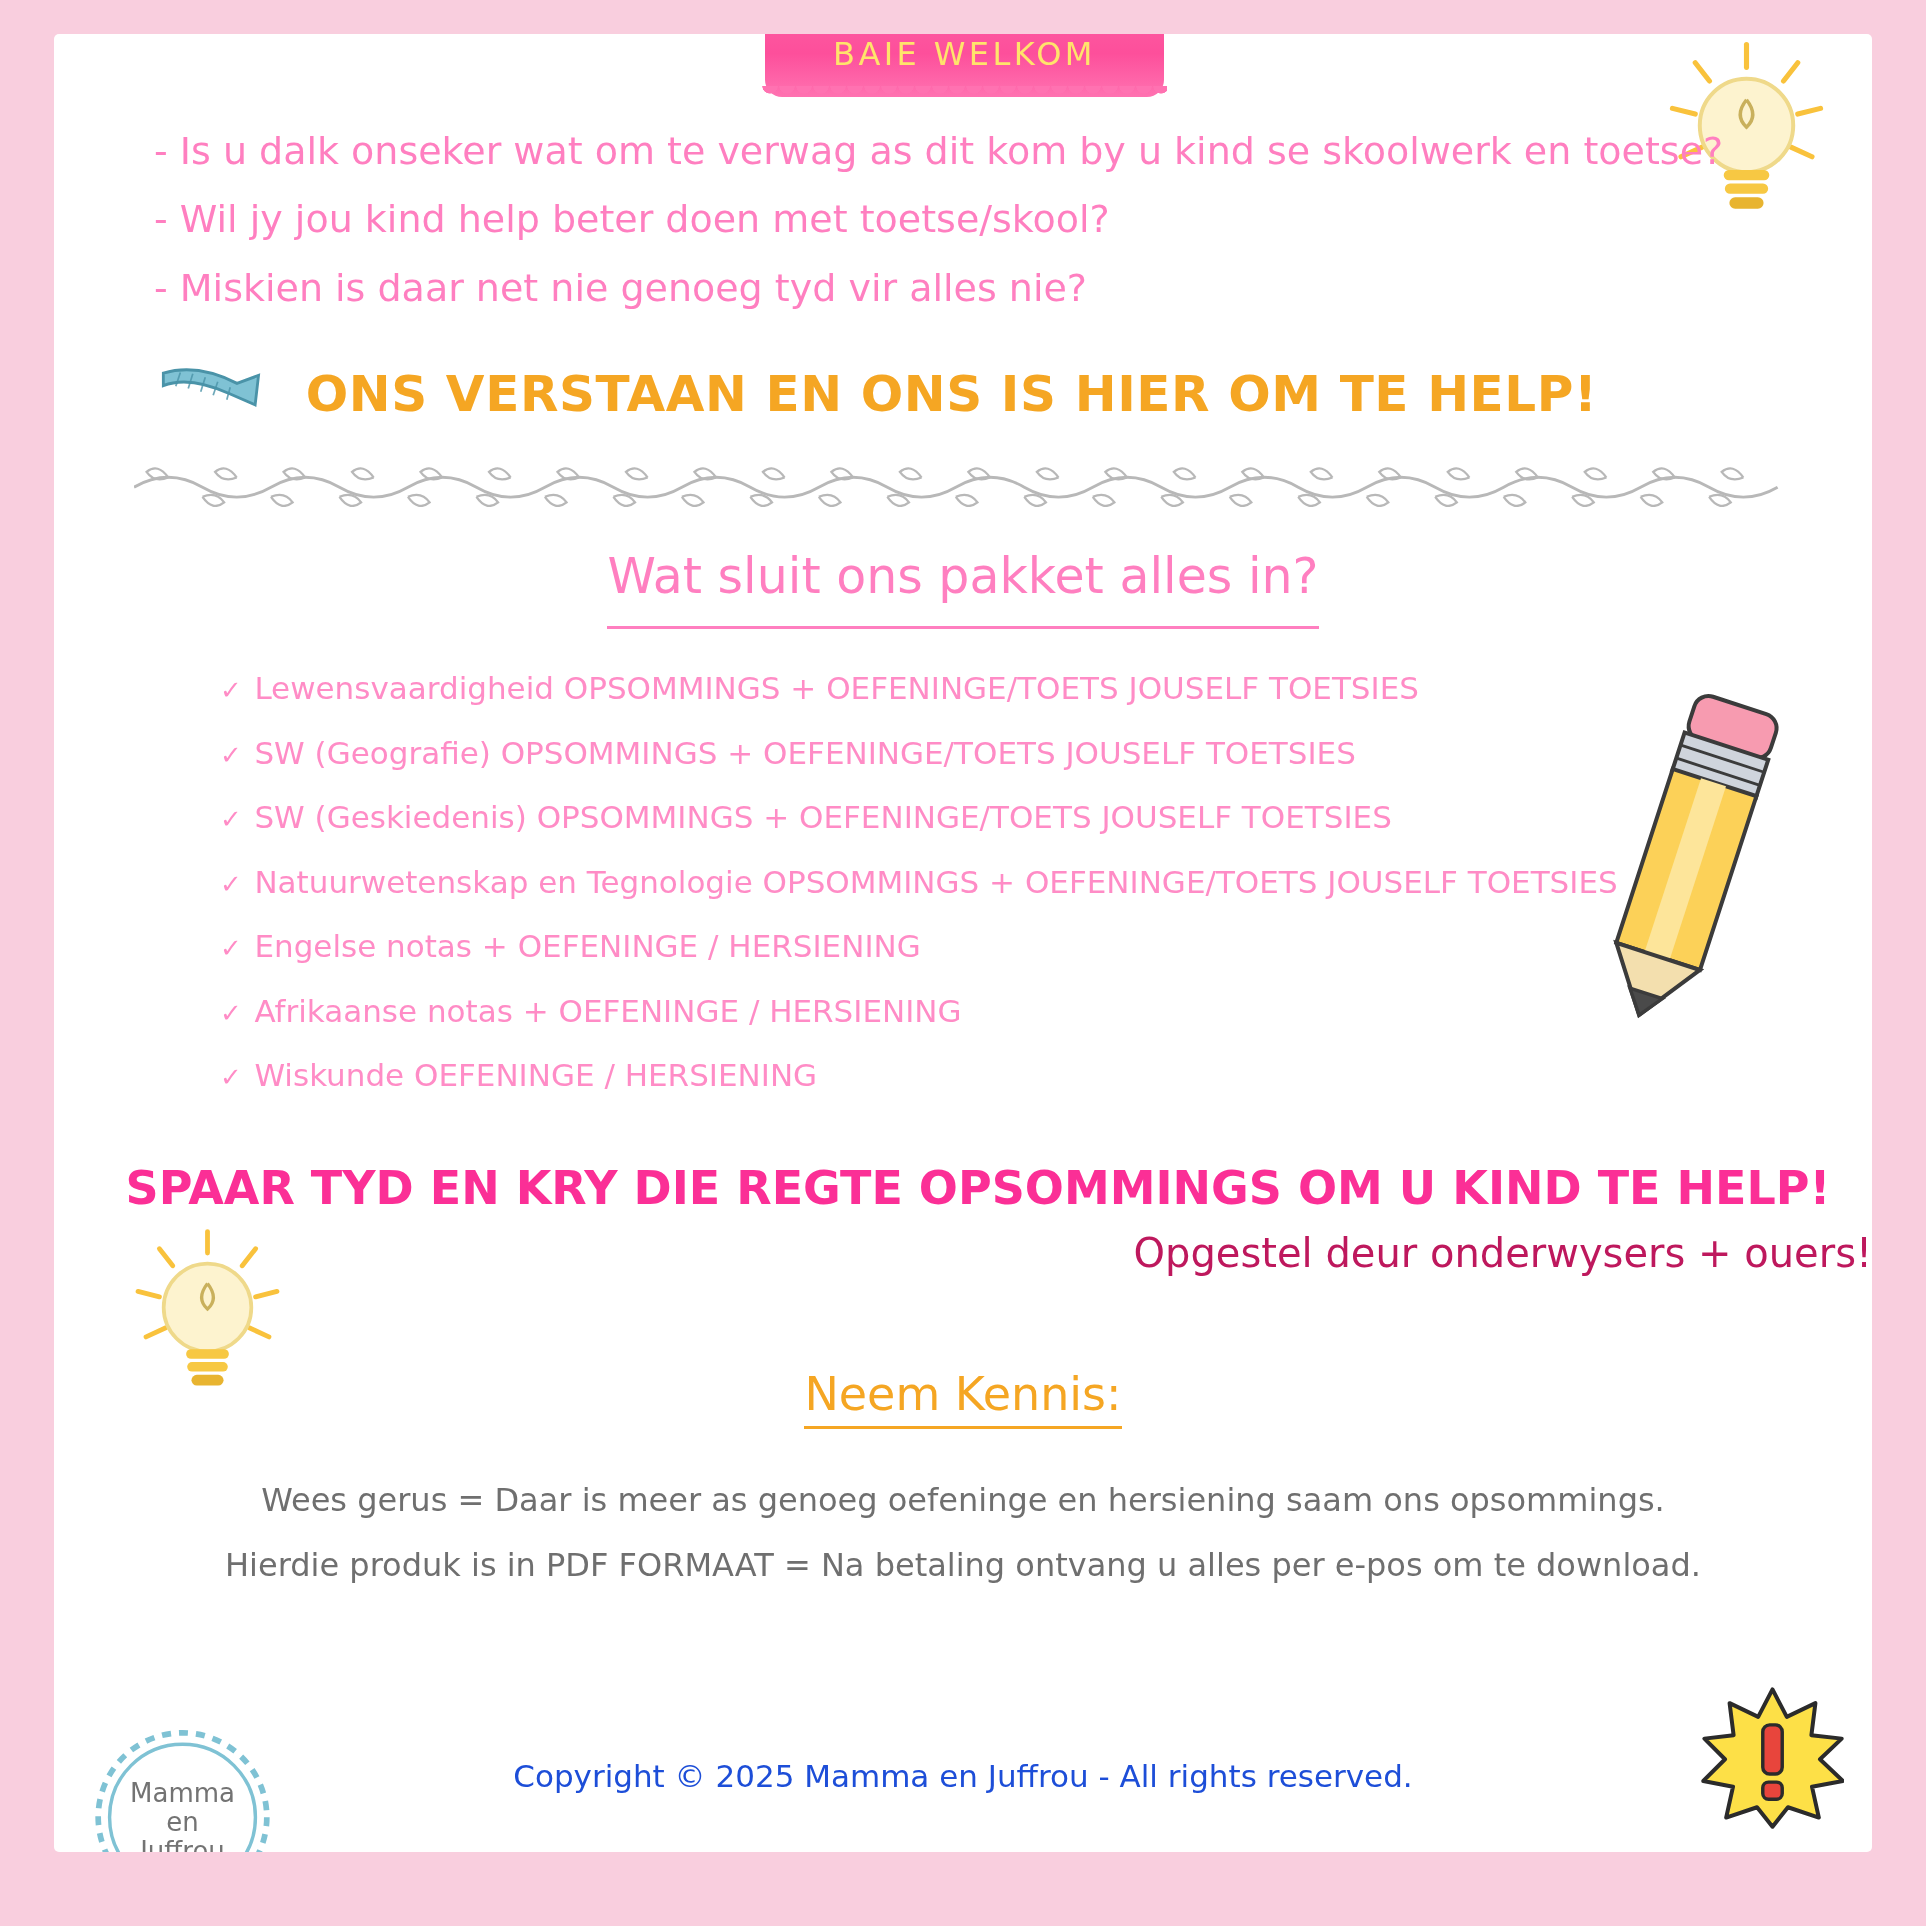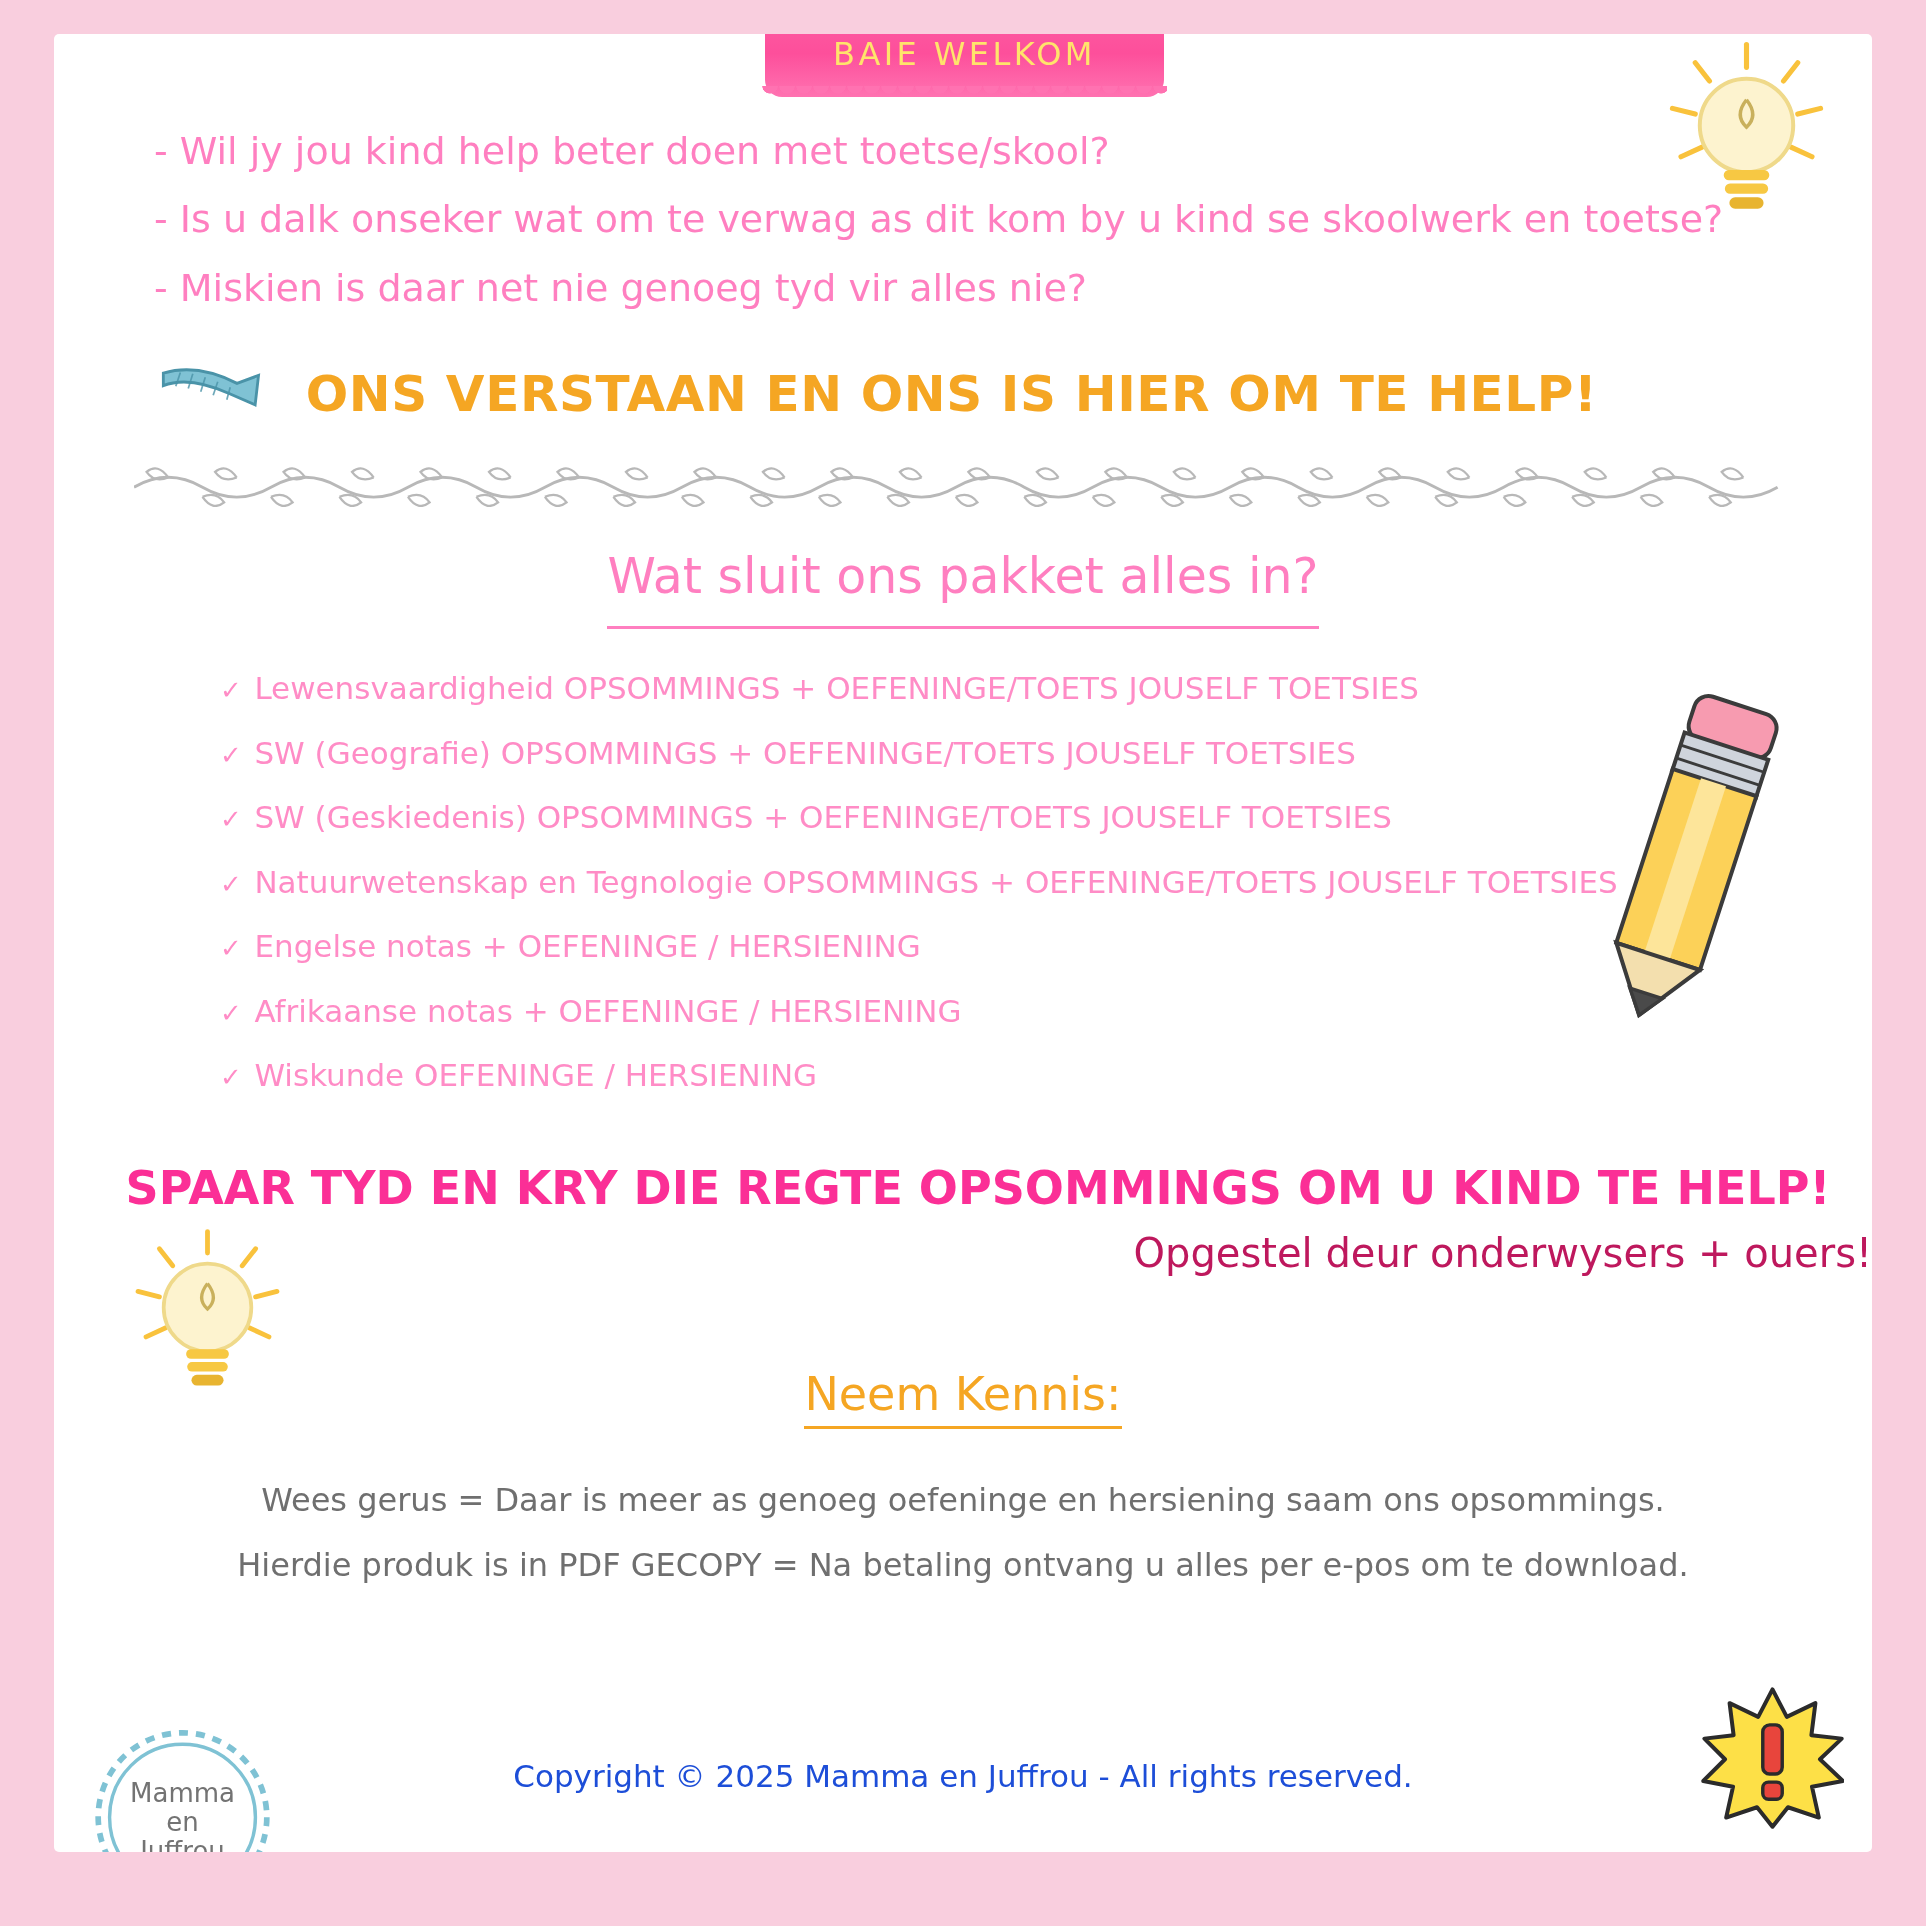--- a/index.html
+++ b/index.html
@@ -265,22 +265,22 @@
         </g>
         <circle cx="160" cy="150" r="82" fill="#fdf3cf" stroke="#efd98a" stroke-width="7"></circle>
         <path d="M160 105 q-22 28 0 48 q22 -20 0 -48" fill="none" stroke="#c9b05c" stroke-width="6"></path>
         <rect x="120" y="228" width="80" height="18" rx="9" fill="#f7c843"></rect>
         <rect x="122" y="252" width="76" height="18" rx="9" fill="#f7c843"></rect>
         <rect x="130" y="276" width="60" height="20" rx="10" fill="#e8b430"></rect>
       </svg>
     </div>
 
     <div class="questions">
+      <div class="q">- Is u dalk onseker wat om te verwag as dit kom by u kind se skoolwerk en toetse?</div>
       <div class="q">- Wil jy jou kind help beter doen met toetse/skool?</div>
-      <div class="q">- Is u dalk onseker wat om te verwag as dit kom by u kind se skoolwerk en toetse?</div>
       <div class="q">- Miskien is daar net nie genoeg tyd vir alles nie?</div>
     </div>
 
     <div class="headline-row">
       <span class="arrow-svg">
         <svg width="143" height="68" viewBox="0 0 250 120">
           <path d="M10 25 q60 -18 130 18 l38 -14 -6 52 -46 -20 q-70 -32 -116 -14 z" fill="#7fc2d4" stroke="#4a93a8" stroke-width="5"></path>
           <g stroke="#4a93a8" stroke-width="3" opacity="0.8">
             <line x1="40" y1="24" x2="32" y2="48"></line>
             <line x1="62" y1="26" x2="54" y2="52"></line>
@@ -418,21 +418,21 @@
         <rect x="122" y="252" width="76" height="18" rx="9" fill="#f7c843"></rect>
         <rect x="130" y="276" width="60" height="20" rx="10" fill="#e8b430"></rect>
       </svg>
     </div>
 
     <div class="notice-title">
       <span>Neem Kennis:</span>
     </div>
     <div class="notice-lines">
       <div class="notice-line">Wees gerus = Daar is meer as genoeg oefeninge en hersiening saam ons opsommings.</div>
-      <div class="notice-line">Hierdie produk is in PDF GECOPY = Na betaling ontvang u alles per e-pos om te download.</div>
+      <div class="notice-line">Hierdie produk is in PDF FORMAAT = Na betaling ontvang u alles per e-pos om te download.</div>
     </div>
 
     <div class="warning-burst">
       <svg width="143" height="143" viewBox="0 0 250 250">
         <polygon points="125,6 150,54 200,30 193,86 246,92 208,128 248,166 194,176 206,230 152,212 125,246 98,212 44,230 56,176 4,166 42,128 6,92 57,86 50,30 100,54" fill="#fde047" stroke="#2b2b2b" stroke-width="7" stroke-linejoin="round"></polygon>
         <rect x="108" y="68" width="34" height="86" rx="12" fill="#e8453c" stroke="#2b2b2b" stroke-width="6"></rect>
         <rect x="108" y="168" width="34" height="30" rx="10" fill="#e8453c" stroke="#2b2b2b" stroke-width="6"></rect>
       </svg>
     </div>
 

